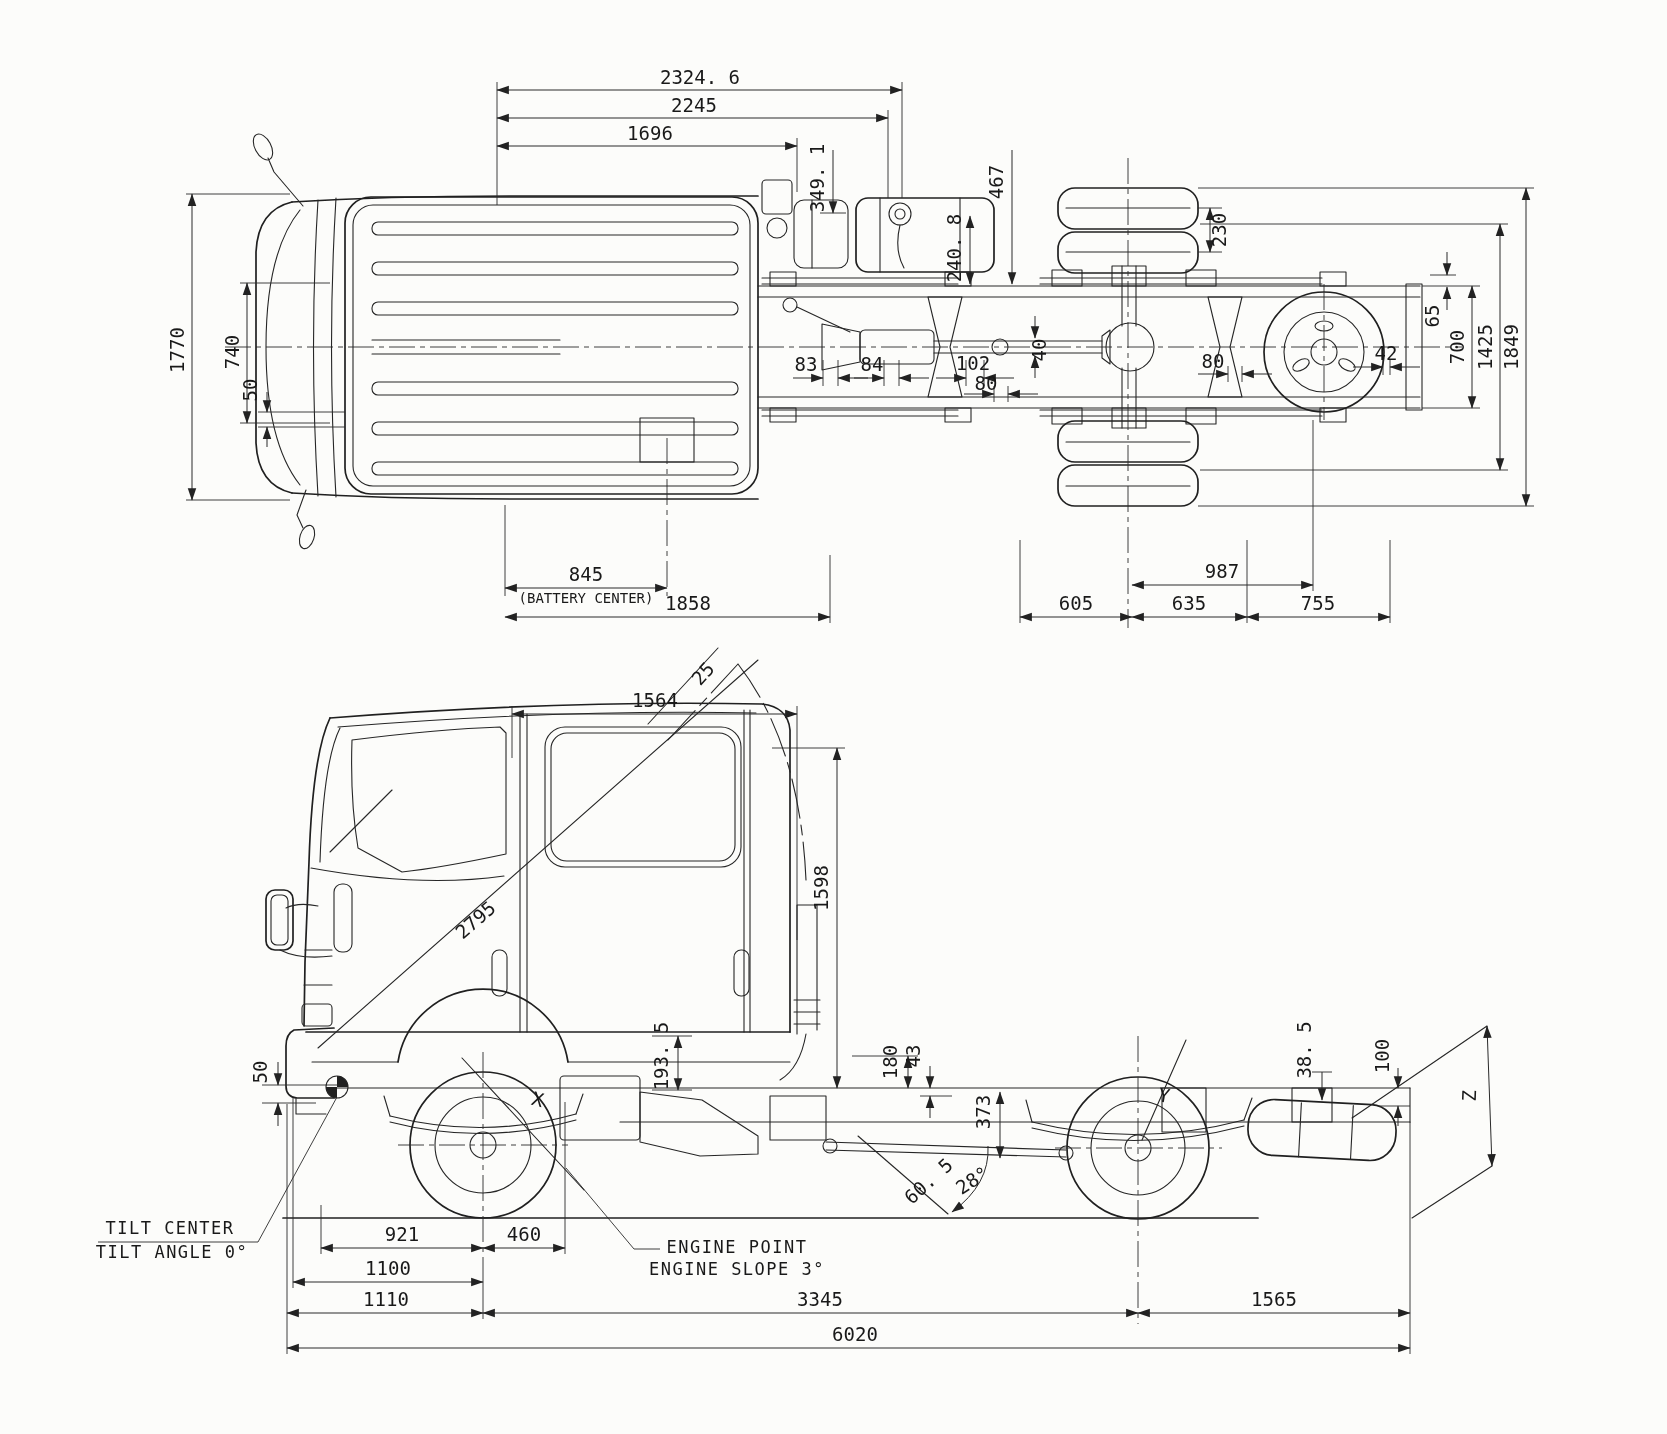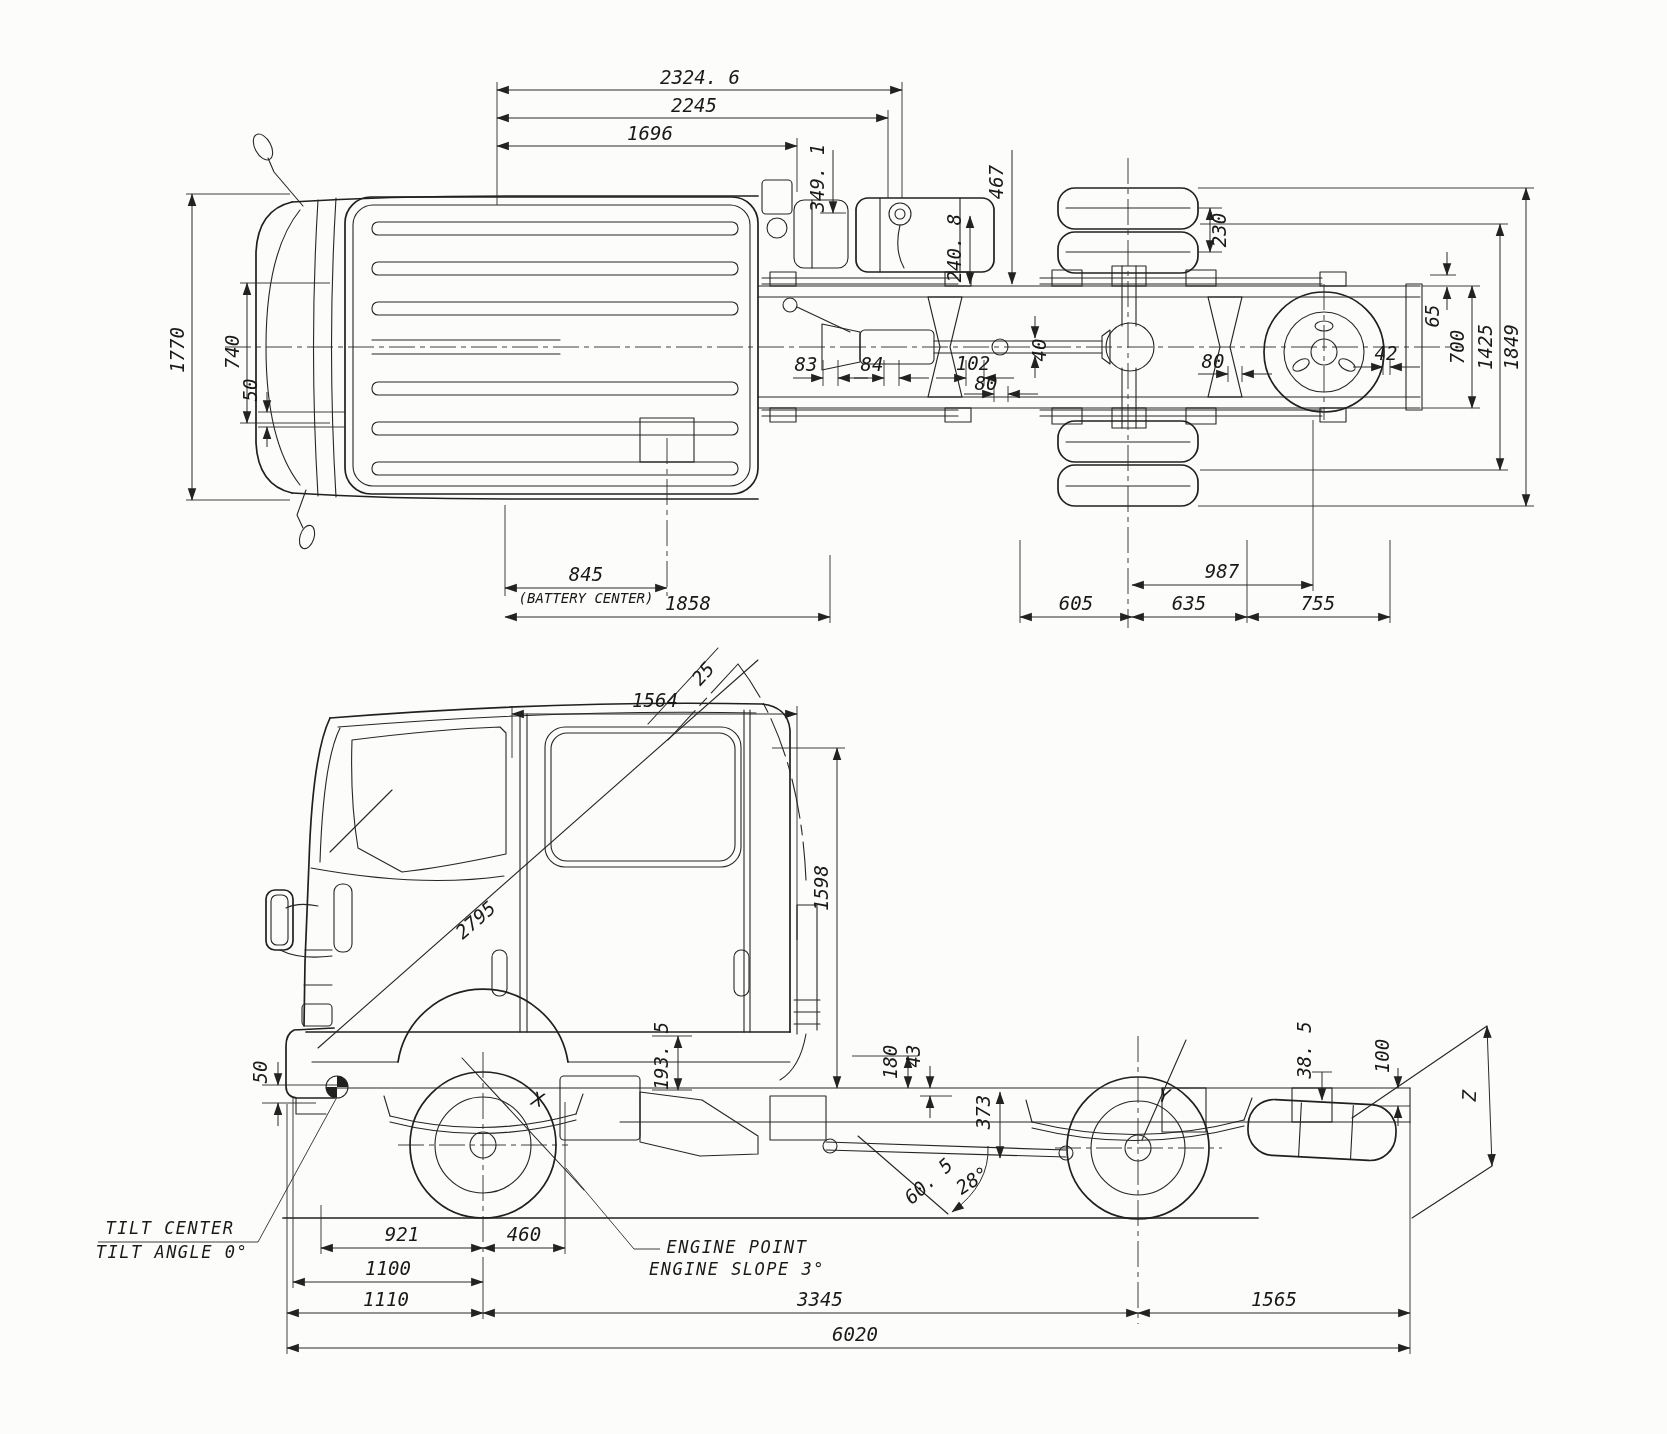--- a/index.html
+++ b/index.html
@@ -1,16 +1,16 @@
 <!DOCTYPE html>
 <html><head>
 <meta charset="utf-8">
 <style>
   html,body{margin:0;padding:0;background:#e8e8e6;}
-  .page{width:1667px;height:1434px;background:#fcfcfa;position:relative;overflow:hidden;font-style:italic;}
+  .page{width:1667px;height:1434px;background:#fcfcfa;position:relative;overflow:hidden;}
   svg{display:block;}
   .s1{stroke:#202020;stroke-width:1.7;fill:none;stroke-linecap:round;stroke-linejoin:round;}
   .s2{stroke:#262626;stroke-width:1.1;fill:none;stroke-linecap:round;stroke-linejoin:round;}
   .dim{stroke:#2a2a2a;stroke-width:1;fill:none;}
   .ext{stroke:#2a2a2a;stroke-width:.9;fill:none;}
   .cl{stroke:#2a2a2a;stroke-width:.9;fill:none;stroke-dasharray:26 5 5 5;}
   .dimA{marker-start:url(#aS);marker-end:url(#aE);}
   .dimE{marker-end:url(#aE);}
   text{font-family:"DejaVu Sans Mono","Liberation Mono",monospace;fill:#191919;}
   .dm{font-size:19px;text-anchor:middle;}

